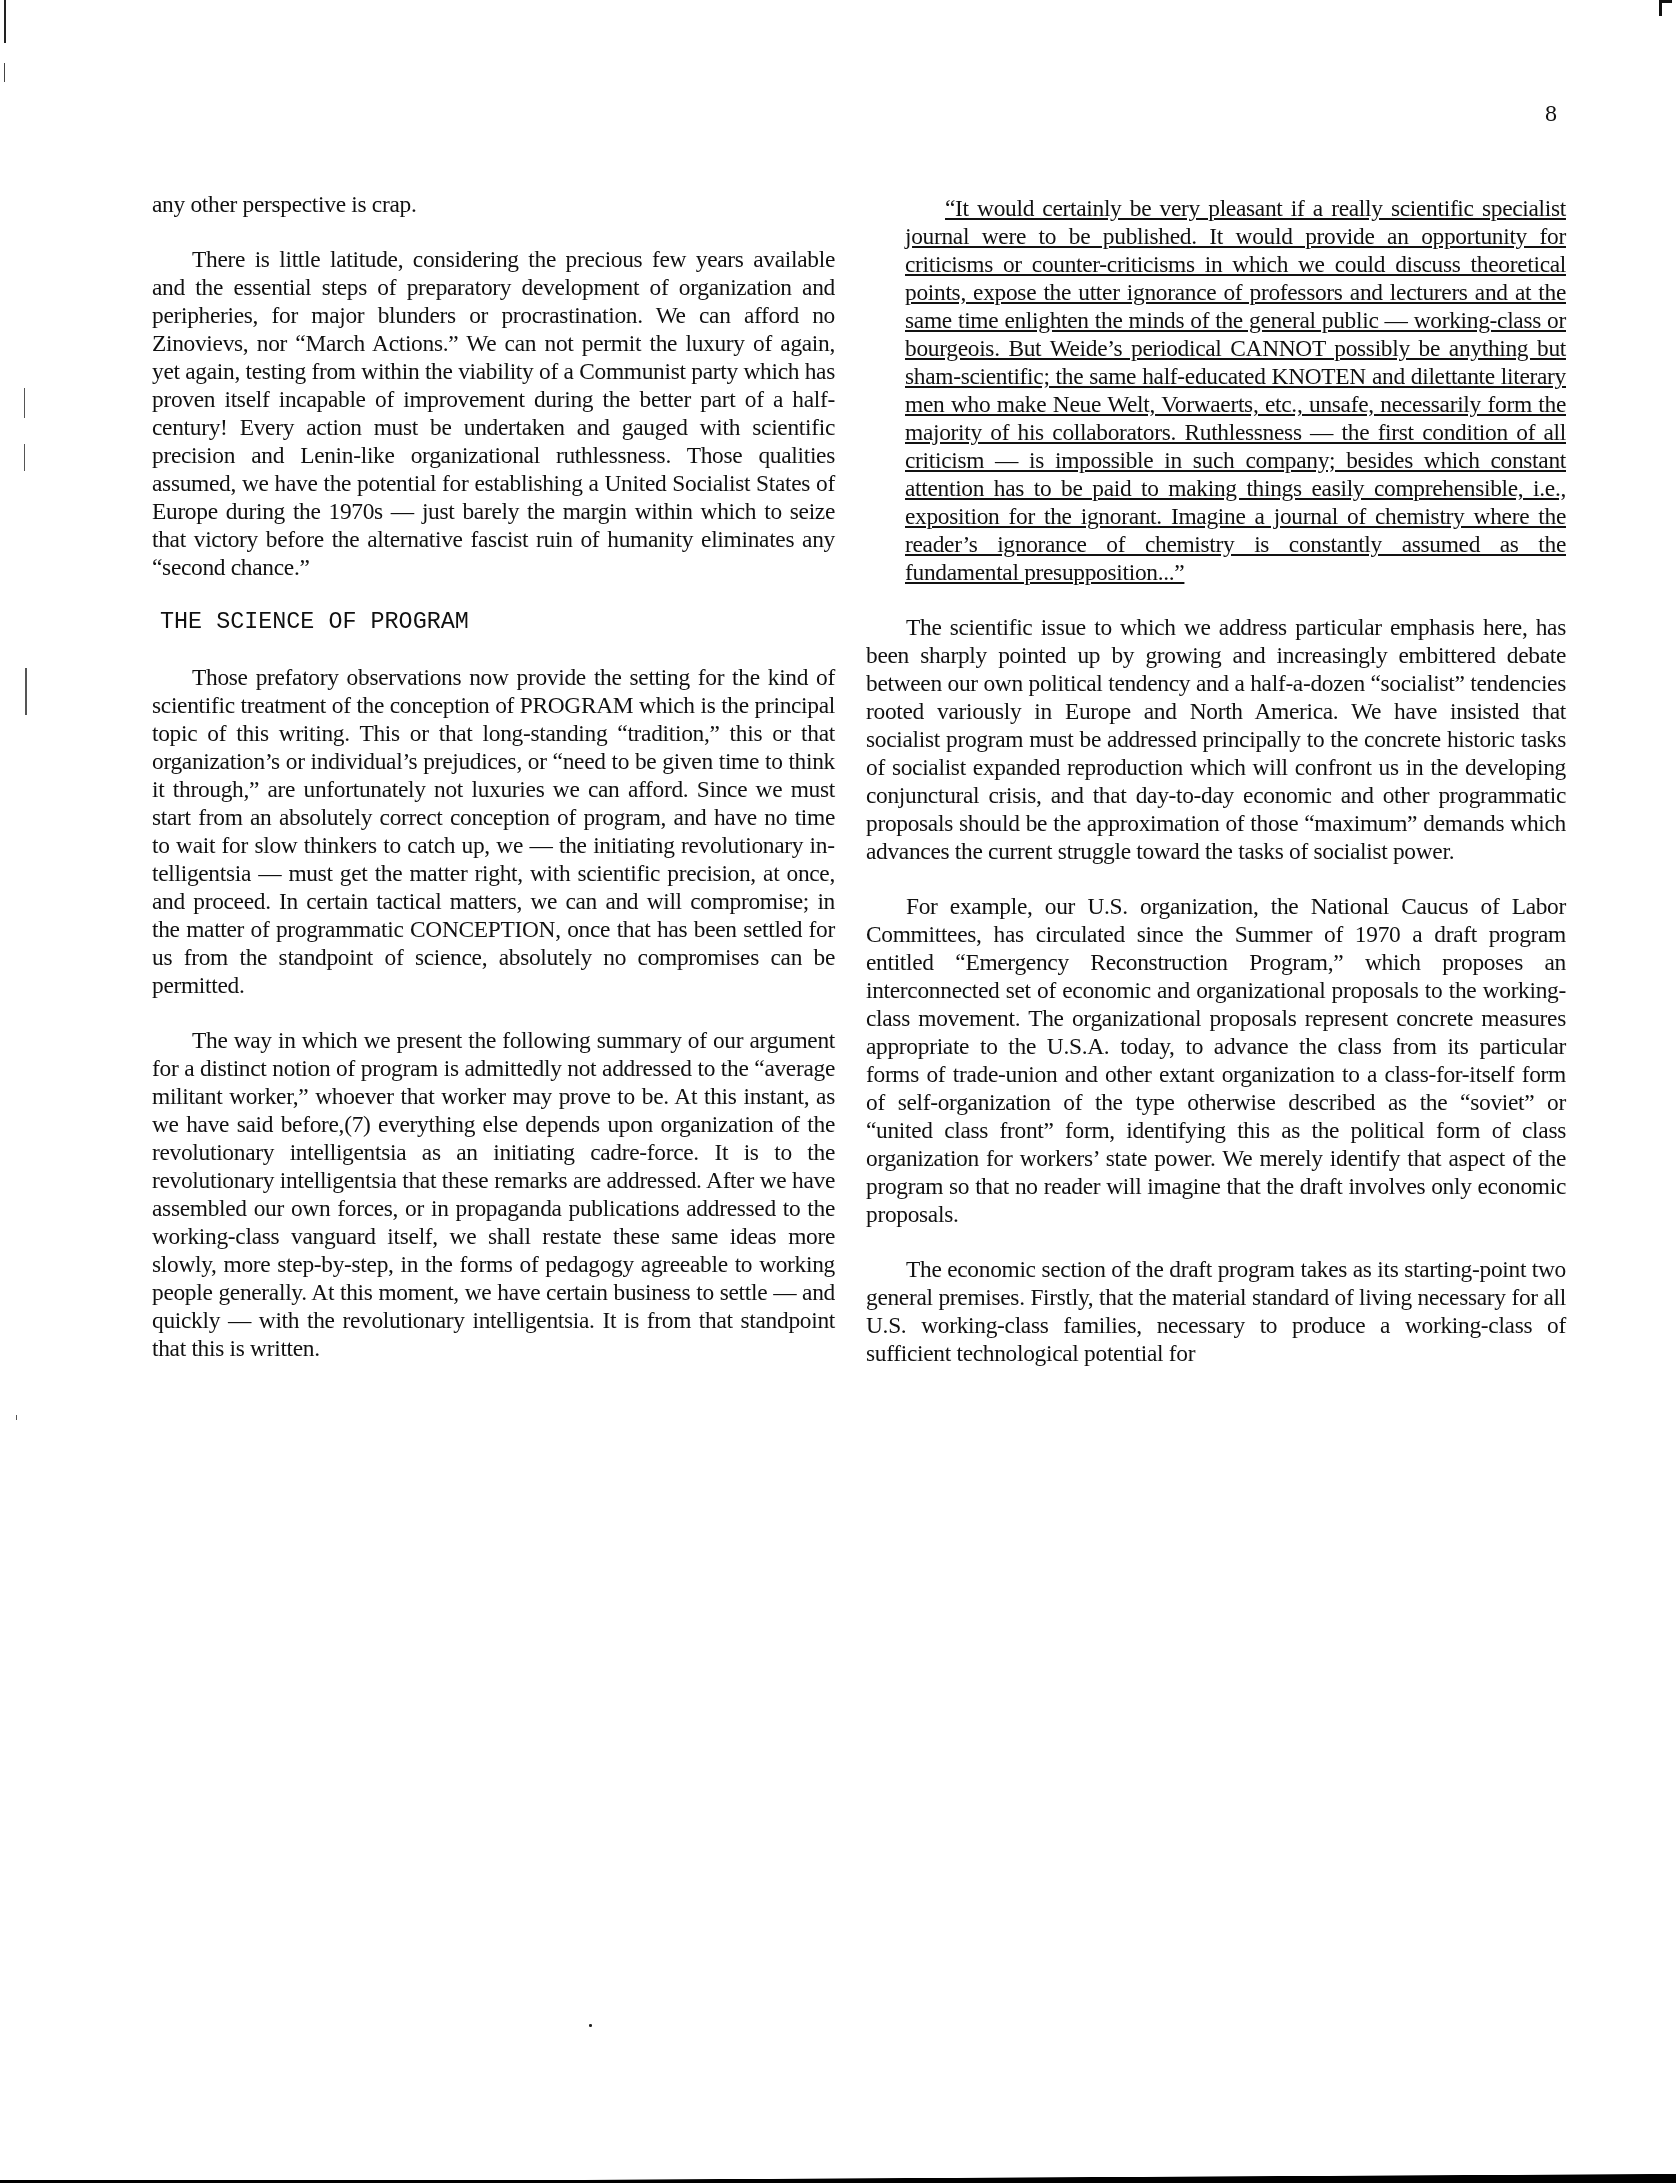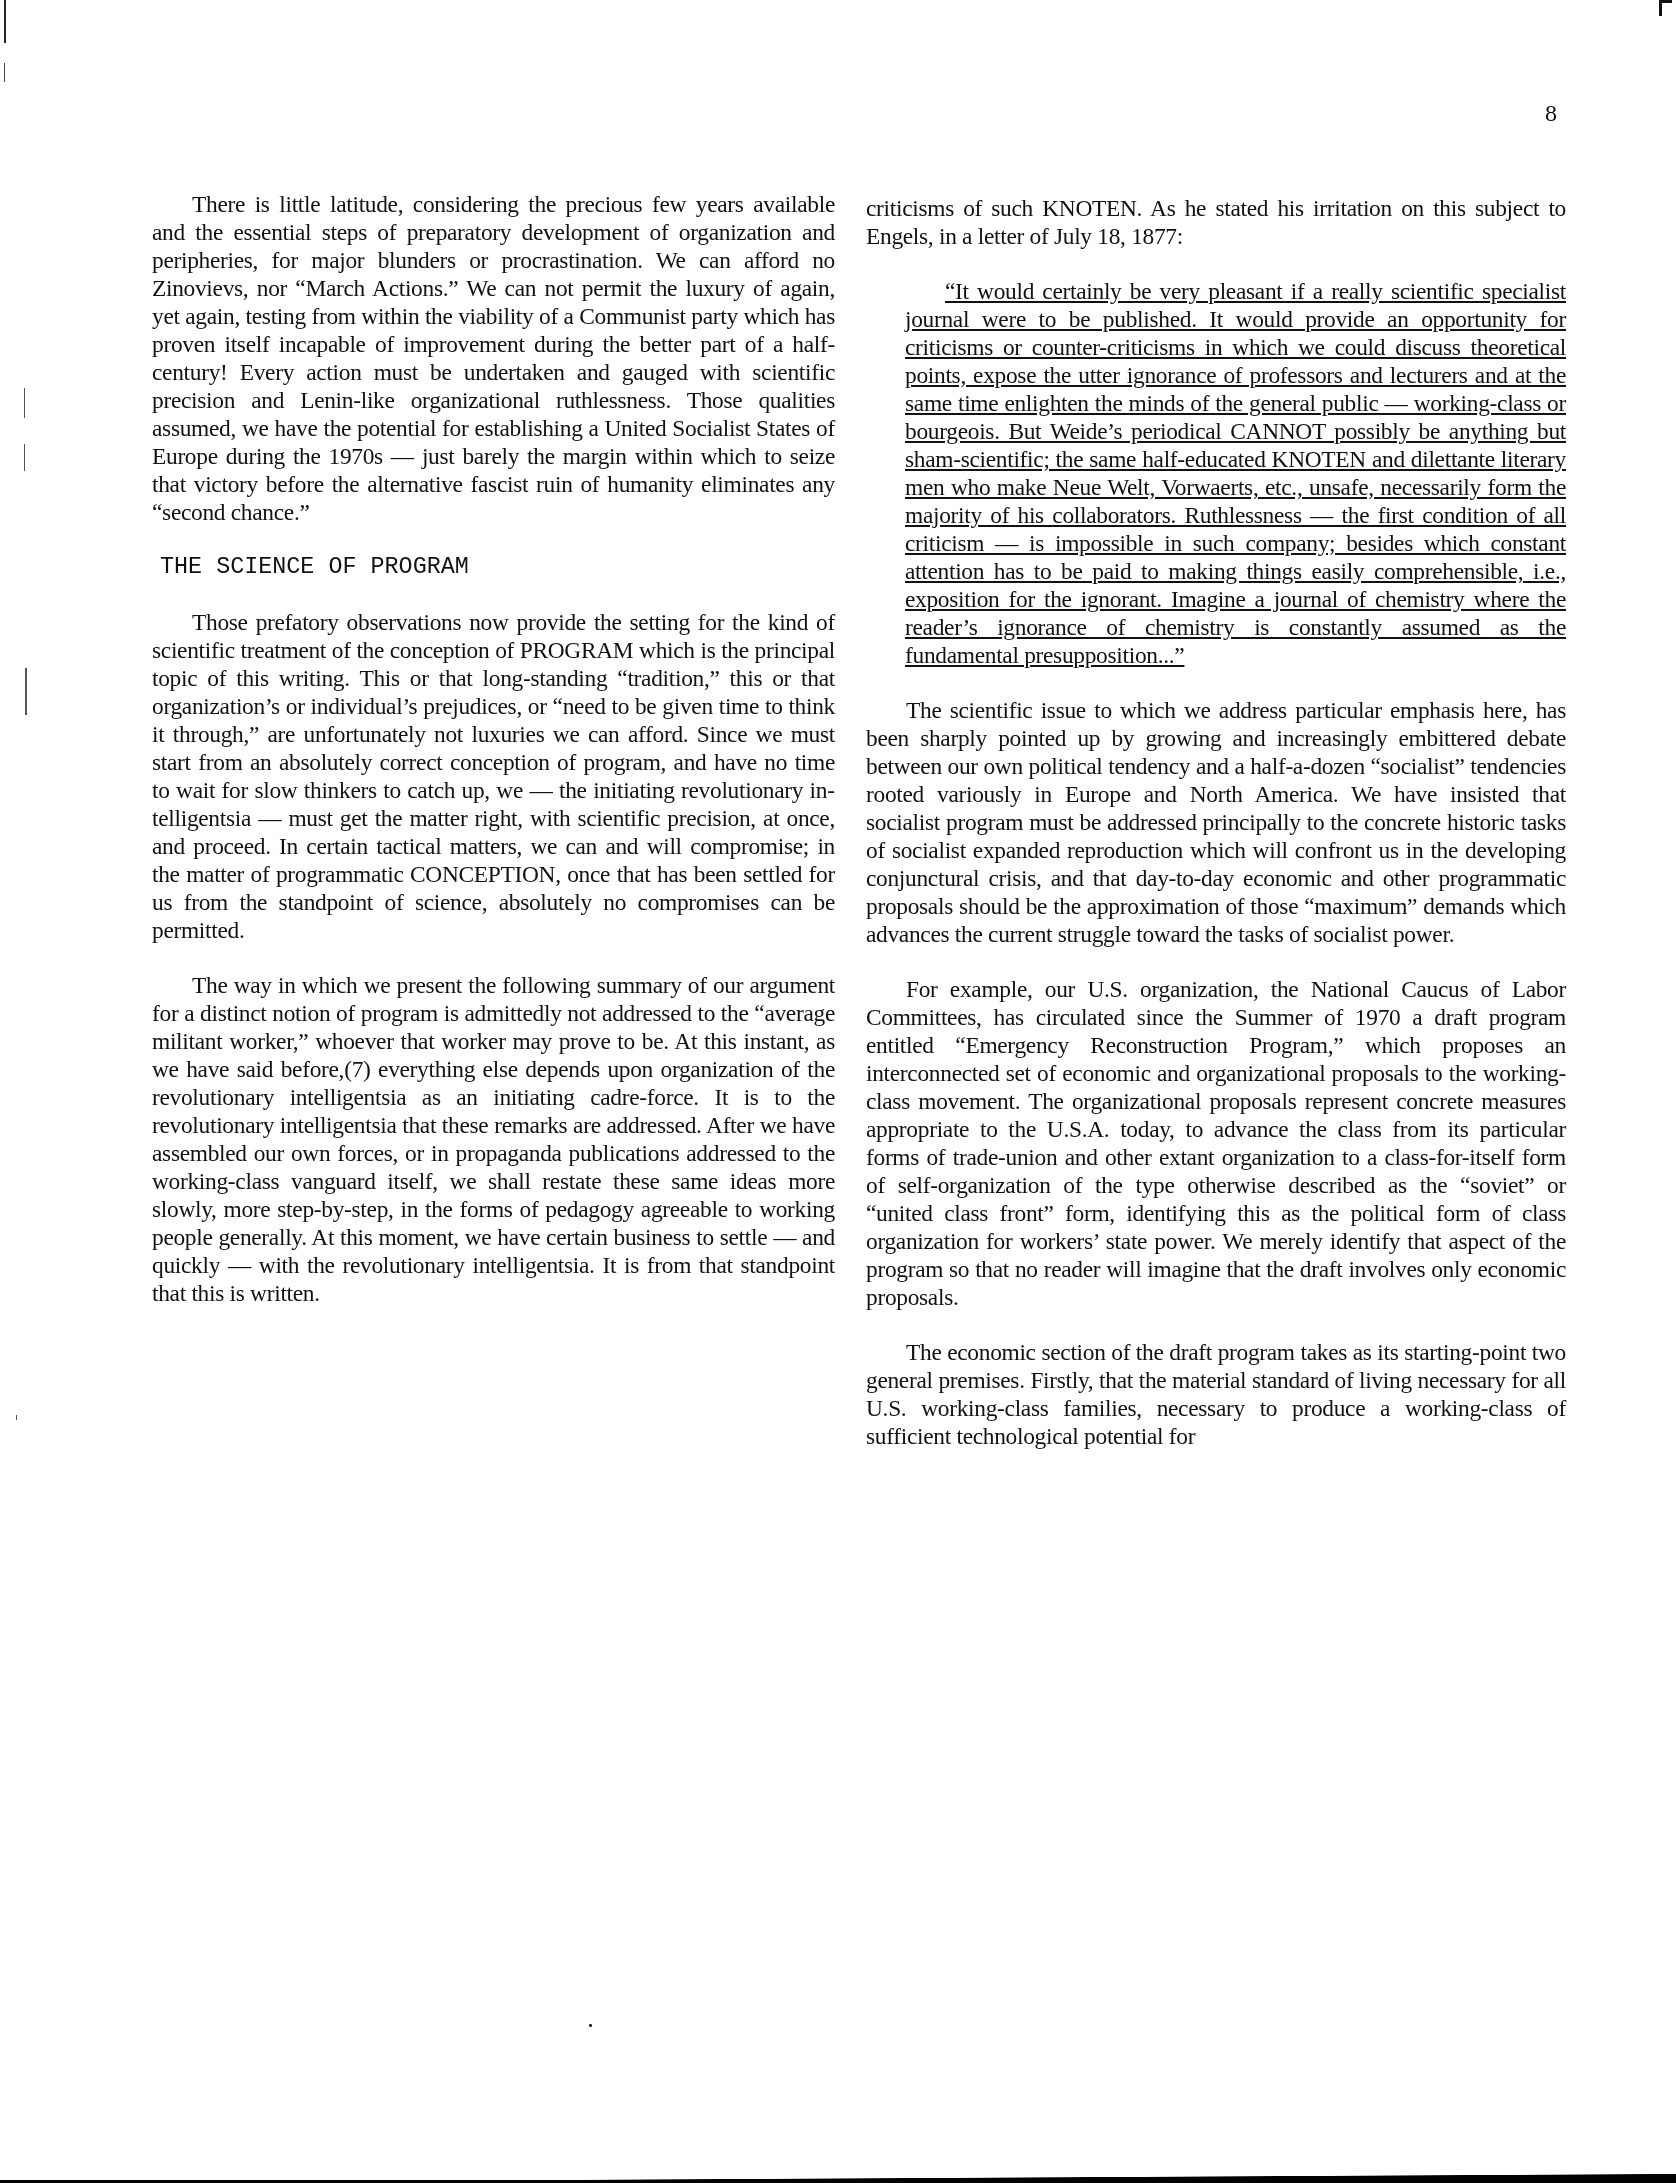--- a/index.html
+++ b/index.html
@@ -72,26 +72,26 @@
 <div class="margin-tick" style="left:24px; top:444px; height:27px;"></div>
 <div class="margin-tick" style="left:25.4px; top:668px; height:47px;"></div>
 <div class="margin-tick" style="left:16px; top:1415px; height:5.3px;"></div>
 <div class="stray-dot" style="left:589px; top:2024px;"></div>
 <div class="bottom-edge"></div>
 <div class="bottom-edge-solid"></div>
 
 <div class="page-number">8</div>
 
 <div class="column col-left">
+  <p class="no-indent">any other perspective is crap.</p>
   <p>There is little latitude, considering the precious few years available and the essential steps of pre­paratory development of organization and peripheries, for major blunders or procrastination. We can afford no Zinovievs, nor “March Actions.” We can not permit the luxury of again, yet again, testing from within the viability of a Communist party which has proven itself incapable of improvement during the better part of a half-century! Every action must be undertaken and gauged with scientific precision and Lenin-like organ­izational ruthlessness. Those qualities assumed, we have the potential for establishing a United Socialist States of Europe during the 1970s — just barely the margin within which to seize that victory before the alternative fascist ruin of humanity eliminates any “second chance.”</p>
   <h2>THE SCIENCE OF PROGRAM</h2>
   <p>Those prefatory observations now provide the set­ting for the kind of scientific treatment of the con­ception of PROGRAM which is the principal topic of this writing. This or that long-standing “tradition,” this or that organization’s or individual’s prejudices, or “need to be given time to think it through,” are unfortunately not luxuries we can afford. Since we must start from an absolutely correct conception of program, and have no time to wait for slow thinkers to catch up, we — the initiating revolutionary in­telligentsia — must get the matter right, with sci­entific precision, at once, and proceed. In certain tactical matters, we can and will compromise; in the matter of programmatic CONCEPTION, once that has been settled for us from the standpoint of science, absolutely no compromises can be permitted.</p>
   <p>The way in which we present the following summary of our argument for a distinct notion of program is admittedly not addressed to the “average militant worker,” whoever that worker may prove to be. At this instant, as we have said before,(7) everything else depends upon organization of the revolutionary intelligentsia as an initiating cadre-force. It is to the revolutionary intelligentsia that these remarks are addressed. After we have assembled our own forces, or in propaganda publications addressed to the work­ing-class vanguard itself, we shall restate these same ideas more slowly, more step-by-step, in the forms of pedagogy agreeable to working people generally. At this moment, we have certain business to settle — and quickly — with the revolutionary intelligentsia. It is from that standpoint that this is written.</p>
 </div>
 
 <div class="column col-right">
-  <p class="no-indent">criticisms of such KNOTEN. As he stated his ir­ritation on this subject to Engels, in a letter of July 18, 1877:</p>
   <blockquote>“It would certainly be very pleasant if a really scientific specialist journal were to be published. It would provide an opportunity for criticisms or counter-criticisms in which we could discuss theor­etical points, expose the utter ignorance of pro­fessors and lecturers and at the same time enlight­en the minds of the general public — working-class or bourgeois. But Weide’s periodical CANNOT pos­sibly be anything but sham-scientific; the same half-educated KNOTEN and dilettante literary men who make Neue Welt, Vorwaerts, etc., unsafe, nec­essarily form the majority of his collaborators. Ruthlessness — the first condition of all criticism — is impossible in such company; besides which con­stant attention has to be paid to making things easily comprehensible, i.e., exposition for the ignorant. Imagine a journal of chemistry where the reader’s ignorance of chemistry is constantly as­sumed as the fundamental presupposition...”</blockquote>
   <p>The scientific issue to which we address particular emphasis here, has been sharply pointed up by growing and increasingly embittered debate between our own political tendency and a half-a-dozen “socialist” tend­encies rooted variously in Europe and North America. We have insisted that socialist program must be ad­dressed principally to the concrete historic tasks of socialist expanded reproduction which will con­front us in the developing conjunctural crisis, and that day-to-day economic and other programmatic proposals should be the approximation of those “max­imum” demands which advances the current struggle toward the tasks of socialist power.</p>
   <p>For example, our U.S. organization, the National Caucus of Labor Committees, has circulated since the Summer of 1970 a draft program entitled “Emer­gency Reconstruction Program,” which proposes an interconnected set of economic and organizational proposals to the working-class movement. The or­ganizational proposals represent concrete measures appropriate to the U.S.A. today, to advance the class from its particular forms of trade-union and other extant organization to a class-for-itself form of self-organization of the type otherwise described as the “soviet” or “united class front” form, identifying this as the political form of class organization for workers’ state power. We merely identify that aspect of the program so that no reader will imagine that the draft involves only economic proposals.</p>
   <p>The economic section of the draft program takes as its starting-point two general premises. Firstly, that the material standard of living necessary for all U.S. working-class families, necessary to produce a work­ing-class of sufficient technological potential for</p>
 </div>
 
 
 </body></html>

